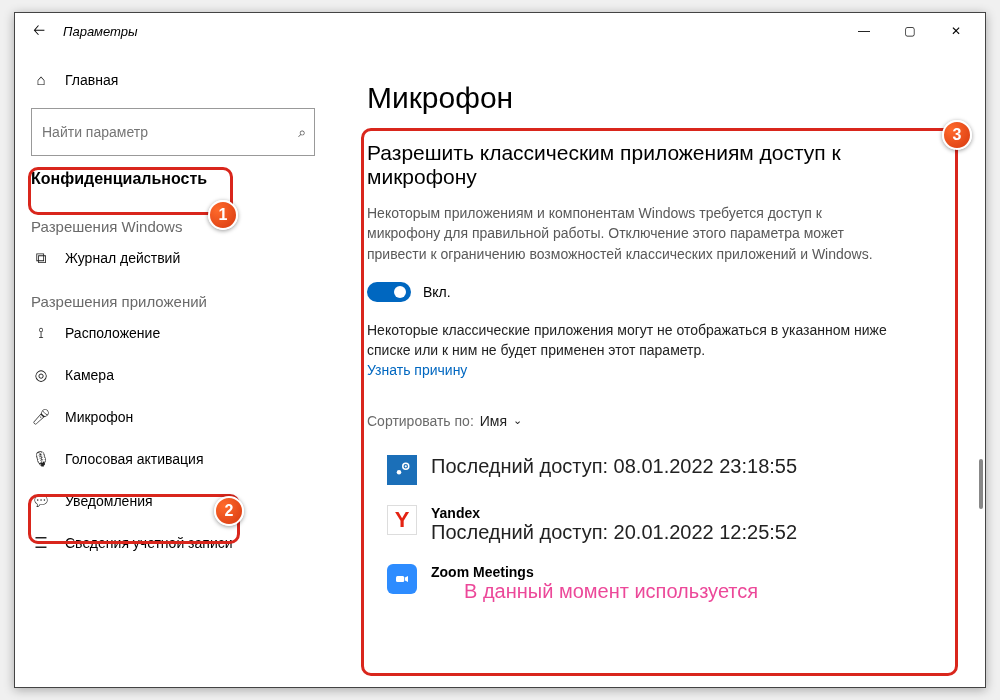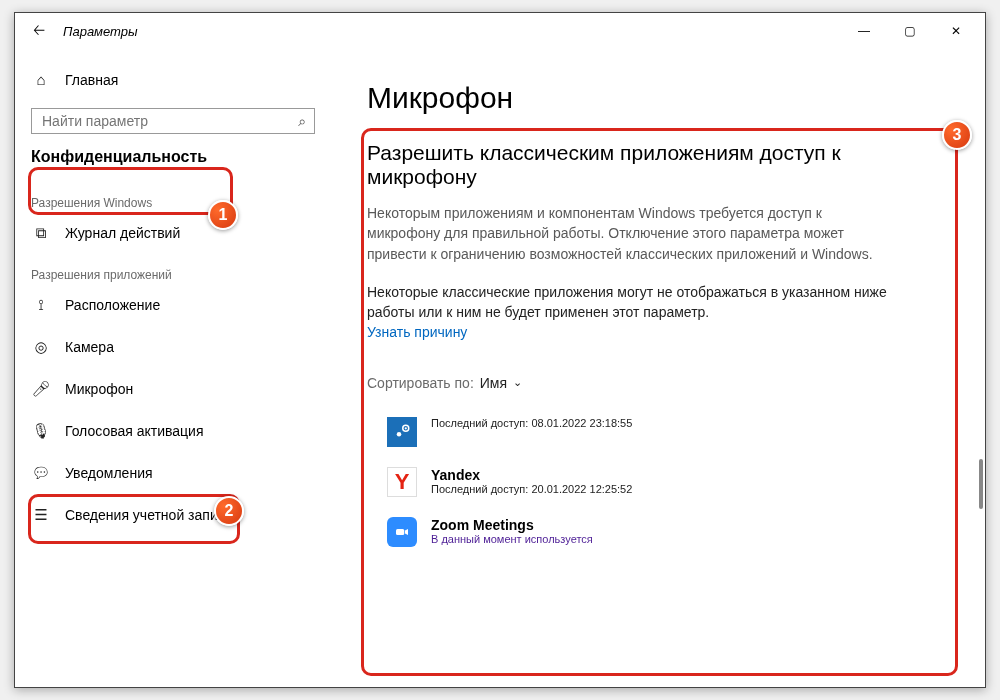--- a/index.html
+++ b/index.html
@@ -56,39 +56,39 @@
     display: flex; align-items: center;
     padding: 8px 16px;
     font-size: 14px;
     cursor: pointer;
   }
   .home-row .ic { width: 20px; text-align: center; margin-right: 14px; font-size: 15px;}
   .search {
     margin: 12px 16px 4px 16px;
     border: 1px solid #999;
     background: #fff;
-    height: 26px;
+    height: 48px;
     display: flex; align-items: center;
     padding: 0 8px 0 10px;
     font-size: 14px;
   }
   .search input {
     border: none; outline: none; flex: 1; font-size: 14px;
     font-family: inherit;
   }
   .search .mag { font-size: 14px; color: #555; }
   .sec-title {
     margin: 2px 16px 6px 16px;
     font-size: 16px;
     font-weight: 600;
     padding: 10px 0;
   }
   .group-label {
     color: #6a6a6a;
-    font-size: 12px;
+    font-size: 15px;
     padding: 14px 16px 2px 16px;
   }
   .nav-item {
     display: flex; align-items: center;
     padding: 12px 16px;
     font-size: 14px;
     cursor: pointer;
     position: relative;
   }
   .nav-item .ic {
@@ -165,22 +165,22 @@
     color: #fff; font-weight: bold; font-size: 15px;
     flex-shrink: 0;
   }
   .app-icon.steam { background: #1b6fb8; }
   .app-icon.yandex { background: #fff; border: 1px solid #ddd; }
   .app-icon.yandex span { color: #e42313; font-size: 22px; font-weight: 700;}
   .app-icon.zoom { background: #2d8cff; border-radius: 6px;}
   .app-icon.zoom svg { width: 18px; height: 18px; }
   .app-text { font-size: 14px; }
   .app-name { font-weight: 600; font-size: 14px; }
-  .app-sub { color: #222; font-size: 11px; }
-  .app-sub.inuse { color: #4c1d95; }
+  .app-sub { color: #222; font-size: 20px; }
+  .app-sub.inuse { color: #ec4899; margin-left: 33px; }
   
   .hl {
     position: absolute;
     border: 3px solid #d9261c;
     border-radius: 10px;
     pointer-events: none;
   }
   .badge {
     position: absolute;
     width: 30px; height: 30px;
@@ -269,23 +269,29 @@
         <span>Сведения учетной записи</span>
       </div>
     </div>
 
     <div class="content">
       <h1 class="page">Микрофон</h1>
 
       <h2 class="sect">Разрешить классическим приложениям доступ к микрофону</h2>
       <p class="para">Некоторым приложениям и компонентам Windows требуется доступ к микрофону для правильной работы. Отключение этого параметра может привести к ограничению возможностей классических приложений и Windows.</p>
 
+      <div class="toggle-row">
+        <div class="toggle">
+          <div class="knob"></div>
+        </div>
+        <div class="toggle-label">Вкл.</div>
+      </div>
 
       <div class="listnote">
-        <span>Некоторые классические приложения могут не отображаться в указанном ниже работы или к ним не будет применен этот параметр.</span><br>
+        <span>Некоторые классические приложения могут не отображаться в указанном ниже списке или к ним не будет применен этот параметр.</span><br>
         <span class="link">Узнать причину</span>
       </div>
 
       <div class="sortrow">
         <span>Сортировать по:</span>
         <span class="sortval">
           <span>Имя</span>
           <span class="chev">⌄</span>
         </span>
       </div>

